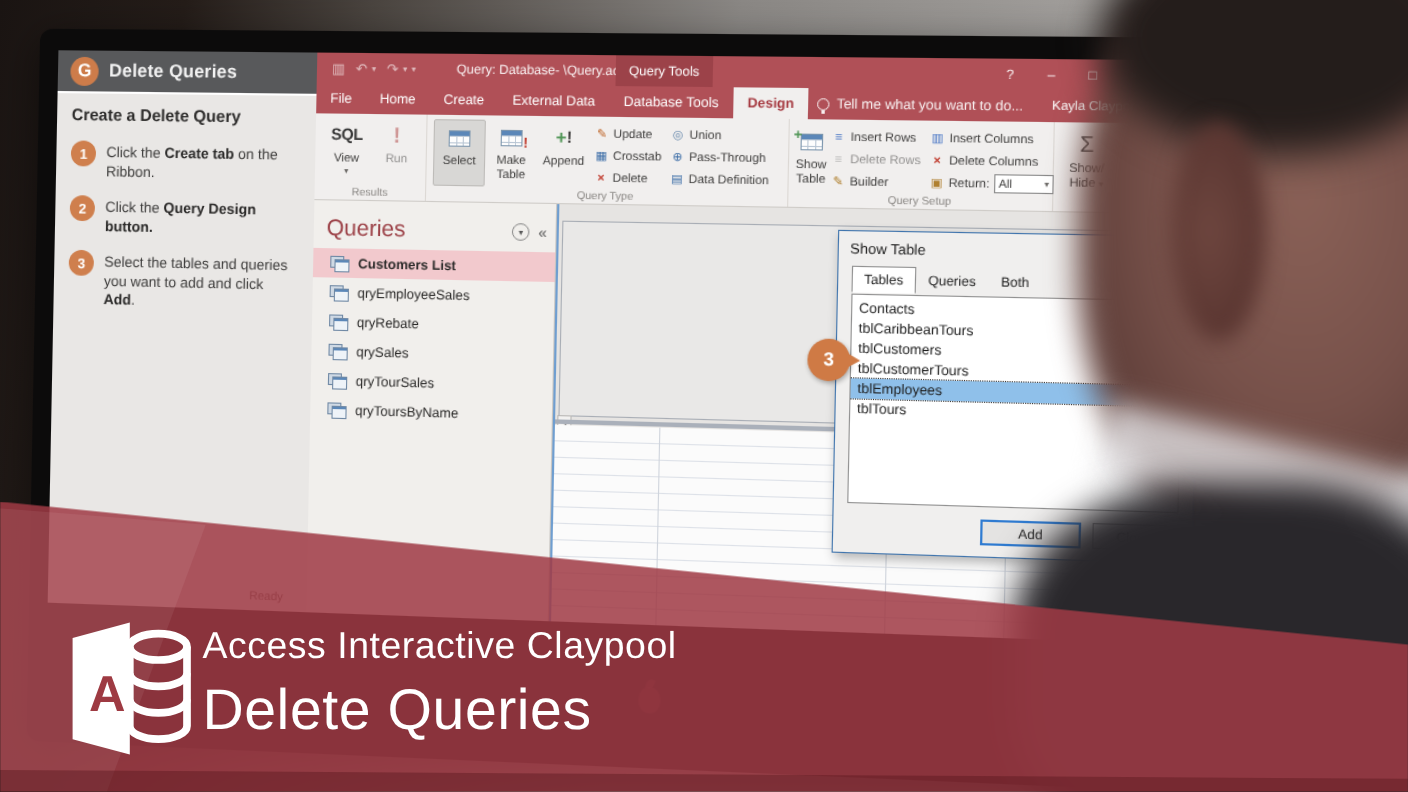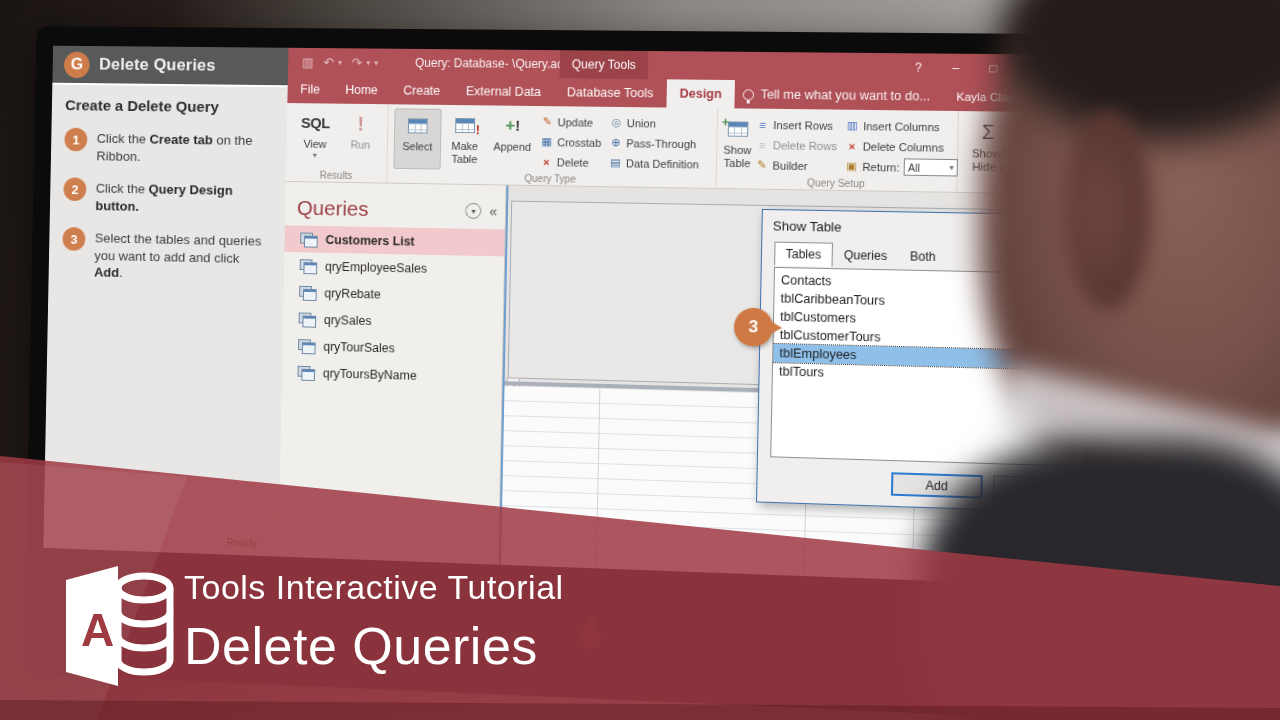--- a/index.html
+++ b/index.html
@@ -462,16 +462,16 @@
     <svg class="banner-logo" width="118" height="132" viewBox="0 0 118 132">
       <polygon points="6,20 58,6 58,126 6,112" fill="#ffffff"></polygon>
       <text x="21" y="86" font-family="Liberation Sans, sans-serif" font-size="46" font-weight="bold" fill="#9e3a42">A</text>
       <g stroke="#ffffff" stroke-width="7" fill="none">
         <ellipse cx="84" cy="28" rx="26" ry="12"></ellipse>
         <path d="M58,28 V100 A26,12 0 0 0 110,100 V28"></path>
         <path d="M58,52 A26,12 0 0 0 110,52"></path>
         <path d="M58,76 A26,12 0 0 0 110,76"></path>
       </g>
     </svg>
-    <div class="banner-series">Tools Interactive Tutorial</div>
+    <div class="banner-series">Access Interactive Claypool</div>
     <div class="banner-title">Delete Queries</div>
   </div>
 </div>
 
 </body></html>

